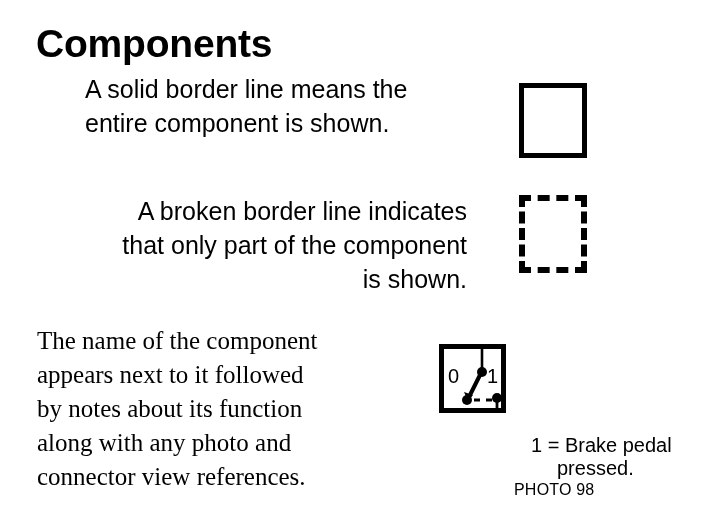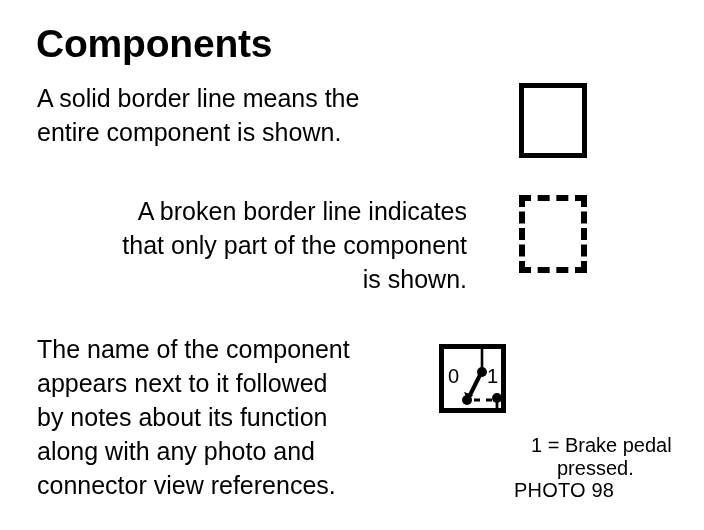--- a/index.html
+++ b/index.html
@@ -39,23 +39,23 @@
   }
 
   
   .body-par {
     position: absolute;
     left: 37px;
     font-size: 25px;
     line-height: 34px;
     white-space: pre-line;
   }
-  #par-1 { top: 81px;  width: 420px; }
+  #par-1 { top: 72px;  width: 420px; margin-left: 48px; }
   #par-2 { top: 194px; width: 430px; text-align: right; }
-  #par-3 { top: 332px; width: 400px; }
+  #par-3 { top: 324px; width: 400px; font-family: Liberation Serif, serif; }
 
   
   .sample-box {
     position: absolute;
     box-sizing: border-box;
     background: #ffffff;
   }
   #box-solid {
     left: 519px;
     top: 83px;
@@ -113,21 +113,21 @@
     font-size: 20px;
     line-height: 23px;
     margin-left: 20px;
   }
   .note-line-1 { display: block; text-align: left; }
   .note-line-2 { display: block; text-align: left; padding-left: 26px; }
   #photo-ref {
     position: absolute;
     left: 514px;
     top: 481px;
-    font-size: 20px;
+    font-size: 16px;
     line-height: 18px;
     letter-spacing: 0.2px;
   }
 </style>
 </head>
 <body>
 
 <div class="slide">
 
   <div class="slide-title">Components</div>

